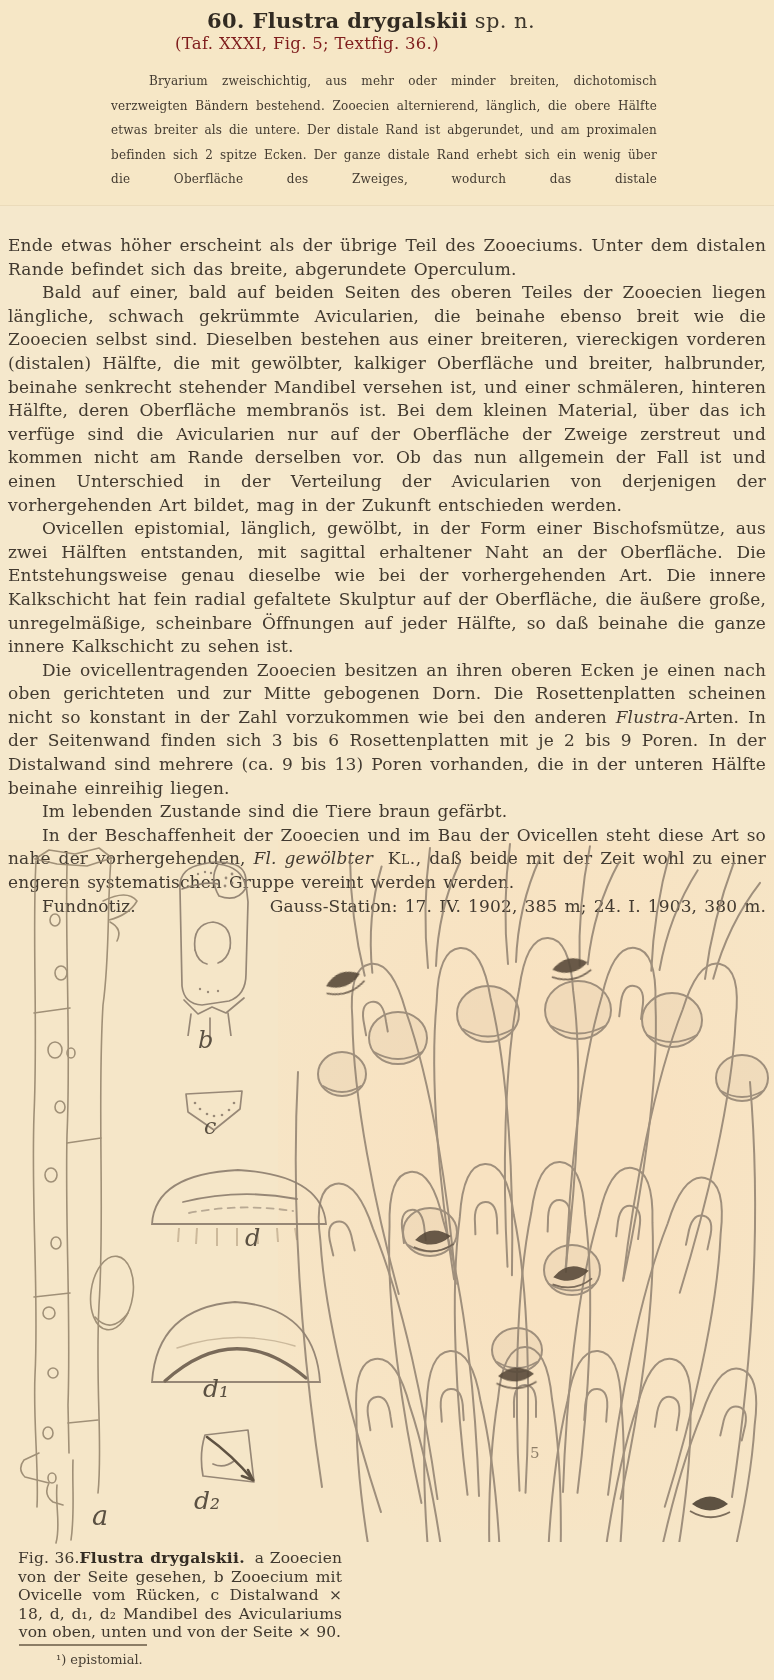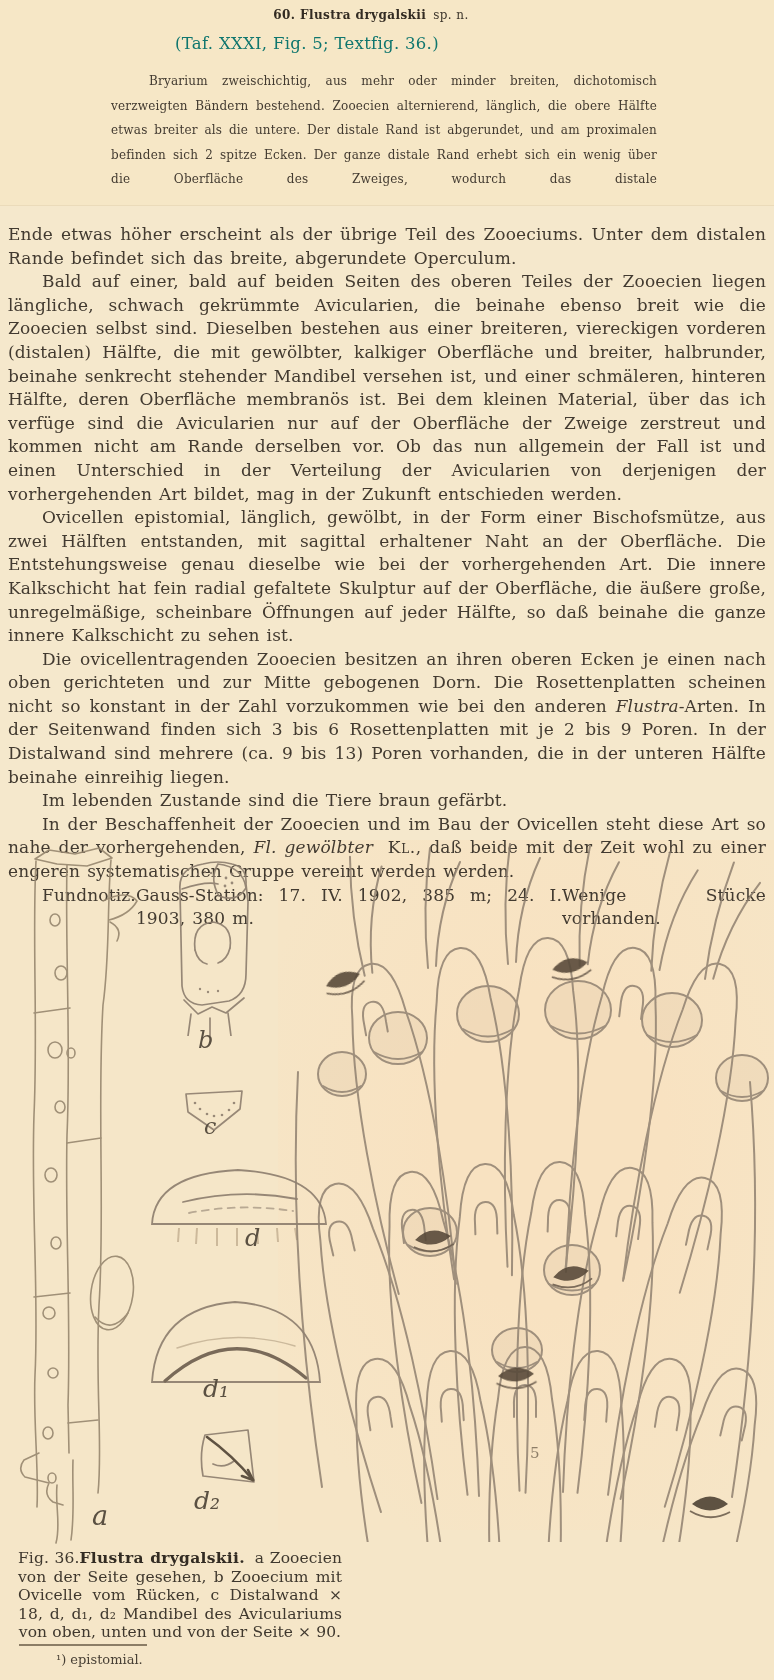--- a/index.html
+++ b/index.html
@@ -14,29 +14,29 @@
   }
   .bg{position:absolute;left:0;width:774px;}
   .bg-top{top:0;height:206px;background:#f6e7c6;}
   .bg-mid{top:206px;height:634px;background:#f5e8cc;}
   .bg-fig{top:840px;height:840px;background:#f5e6c8;}
   .bg-fig5{position:absolute;left:278px;top:840px;width:496px;height:690px;
     background:radial-gradient(ellipse at 55% 45%, #f8e2c1 30%, #f6e5c6 80%);}
   .seam{position:absolute;left:0;top:205px;width:774px;height:1px;background:rgba(110,85,50,.08);}
 
   .title{position:absolute;top:8px;left:0;width:742px;text-align:center;
-    font-size:12px;font-weight:bold;color:#322b22;letter-spacing:.4px;}
+    font-size:21px;font-weight:bold;color:#322b22;letter-spacing:.4px;}
   .title .suffix{font-weight:normal;color:#3d362c;margin-left:7px;}
   .subtitle{position:absolute;top:34px;left:0;width:614px;text-align:center;
-    font-size:16.5px;color:#0f766e;letter-spacing:.3px;}
+    font-size:16.5px;color:#7f1d1d;letter-spacing:.3px;}
 
   .p-narrow{position:absolute;top:57px;left:111px;width:546px;
     font-size:12px;line-height:24.6px;text-align:justify;text-align-last:justify;
     text-indent:38px;word-spacing:2.5px;letter-spacing:.2px;hyphens:auto;}
-  .main-block{position:absolute;top:223px;left:8px;width:758px;
+  .main-block{position:absolute;top:234px;left:8px;width:758px;
     font-size:17px;line-height:23.6px;text-align:justify;
     word-spacing:1.5px;letter-spacing:.15px;hyphens:auto;}
   .main-block p{margin:0;}
   .main-block p.ind{text-indent:34px;}
   .fund{display:flex;justify-content:space-between;padding-left:34px;}
   i{font-style:italic;}
   .sc{font-variant:small-caps;letter-spacing:.6px;margin-left:7px;}
 
   .figsvg{position:absolute;}
   .figlabel{position:absolute;font-style:italic;color:#5a5042;
@@ -79,21 +79,20 @@
   <div class="main-block">
     <p>Ende etwas höher erscheint als der übrige Teil des Zooeciums.  Unter dem distalen Rande befindet sich das breite, abgerundete Operculum.</p>
     <p class="ind">Bald auf einer, bald auf beiden Seiten des oberen Teiles der Zooecien liegen längliche, schwach gekrümmte Avicularien, die beinahe ebenso breit wie die Zooecien selbst sind.  Dieselben bestehen aus einer breiteren, viereckigen vorderen (distalen) Hälfte, die mit gewölbter, kalkiger Oberfläche und breiter, halbrunder, beinahe senkrecht stehender Mandibel versehen ist, und einer schmäleren, hinteren Hälfte, deren Oberfläche membranös ist.  Bei dem kleinen Material, über das ich verfüge sind die Avicularien nur auf der Oberfläche der Zweige zerstreut und kommen nicht am Rande derselben vor.  Ob das nun allgemein der Fall ist und einen Unterschied in der Verteilung der Avicularien von derjenigen der vorhergehenden Art bildet, mag in der Zukunft entschieden werden.</p>
     <p class="ind">Ovicellen epistomial, länglich, gewölbt, in der Form einer Bischofsmütze, aus zwei Hälften entstanden, mit sagittal erhaltener Naht an der Oberfläche.  Die Entstehungsweise genau dieselbe wie bei der vorhergehenden Art.  Die innere Kalkschicht hat fein radial gefaltete Skulptur auf der Oberfläche, die äußere große, unregelmäßige, scheinbare Öffnungen auf jeder Hälfte, so daß beinahe die ganze innere Kalkschicht zu sehen ist.</p>
     <p class="ind"><span>Die ovicellentragenden Zooecien besitzen an ihren oberen Ecken je einen nach oben gerichteten und zur Mitte gebogenen Dorn.  Die Rosettenplatten scheinen nicht so konstant in der Zahl vorzukommen wie bei den anderen </span><i>Flustra</i><span>-Arten.  In der Seitenwand finden sich 3 bis 6 Rosettenplatten mit je 2 bis 9 Poren.  In der Distalwand sind mehrere (ca. 9 bis 13) Poren vorhanden, die in der unteren Hälfte beinahe einreihig liegen.</span></p>
     <p class="ind">Im lebenden Zustande sind die Tiere braun gefärbt.</p>
     <p class="ind"><span>In der Beschaffenheit der Zooecien und im Bau der Ovicellen steht diese Art so nahe der vorhergehenden, </span><i>Fl. gewölbter</i> <span class="sc">Kl.</span><span>, daß beide mit der Zeit wohl zu einer engeren systematischen Gruppe vereint werden werden.</span></p>
     <p class="fund">
       <span>Fundnotiz.</span>
       <span>Gauss-Station: 17. IV. 1902, 385 m; 24. I. 1903, 380 m.</span>
-      <span>Wenige Stücke vorhanden.</span>
     </p>
   </div>
 
   <svg class="figsvg" style="left:15px;top:845px" width="215" height="700" viewBox="0 0 215 700">
     <g stroke="#97876f" stroke-width="1.6" fill="none" stroke-linecap="round" stroke-linejoin="round" opacity="0.9">
       <path d="M20,14 L34,5 L60,9 L84,3 L97,13 L72,21 L42,19 Z"></path>
       <path d="M21,16 C17,90 23,180 19,270 C16,360 24,450 20,530 C18,575 24,625 22,662"></path>
       <path d="M52,20 C50,100 56,200 52,290 C50,380 56,470 53,560 L54,608"></path>
       <path d="M96,15 C92,60 95,110 88,160 C82,260 90,370 84,460 C80,540 88,600 83,648"></path>
       <path d="M88,56 Q112,44 122,56 Q114,70 94,75"></path>

